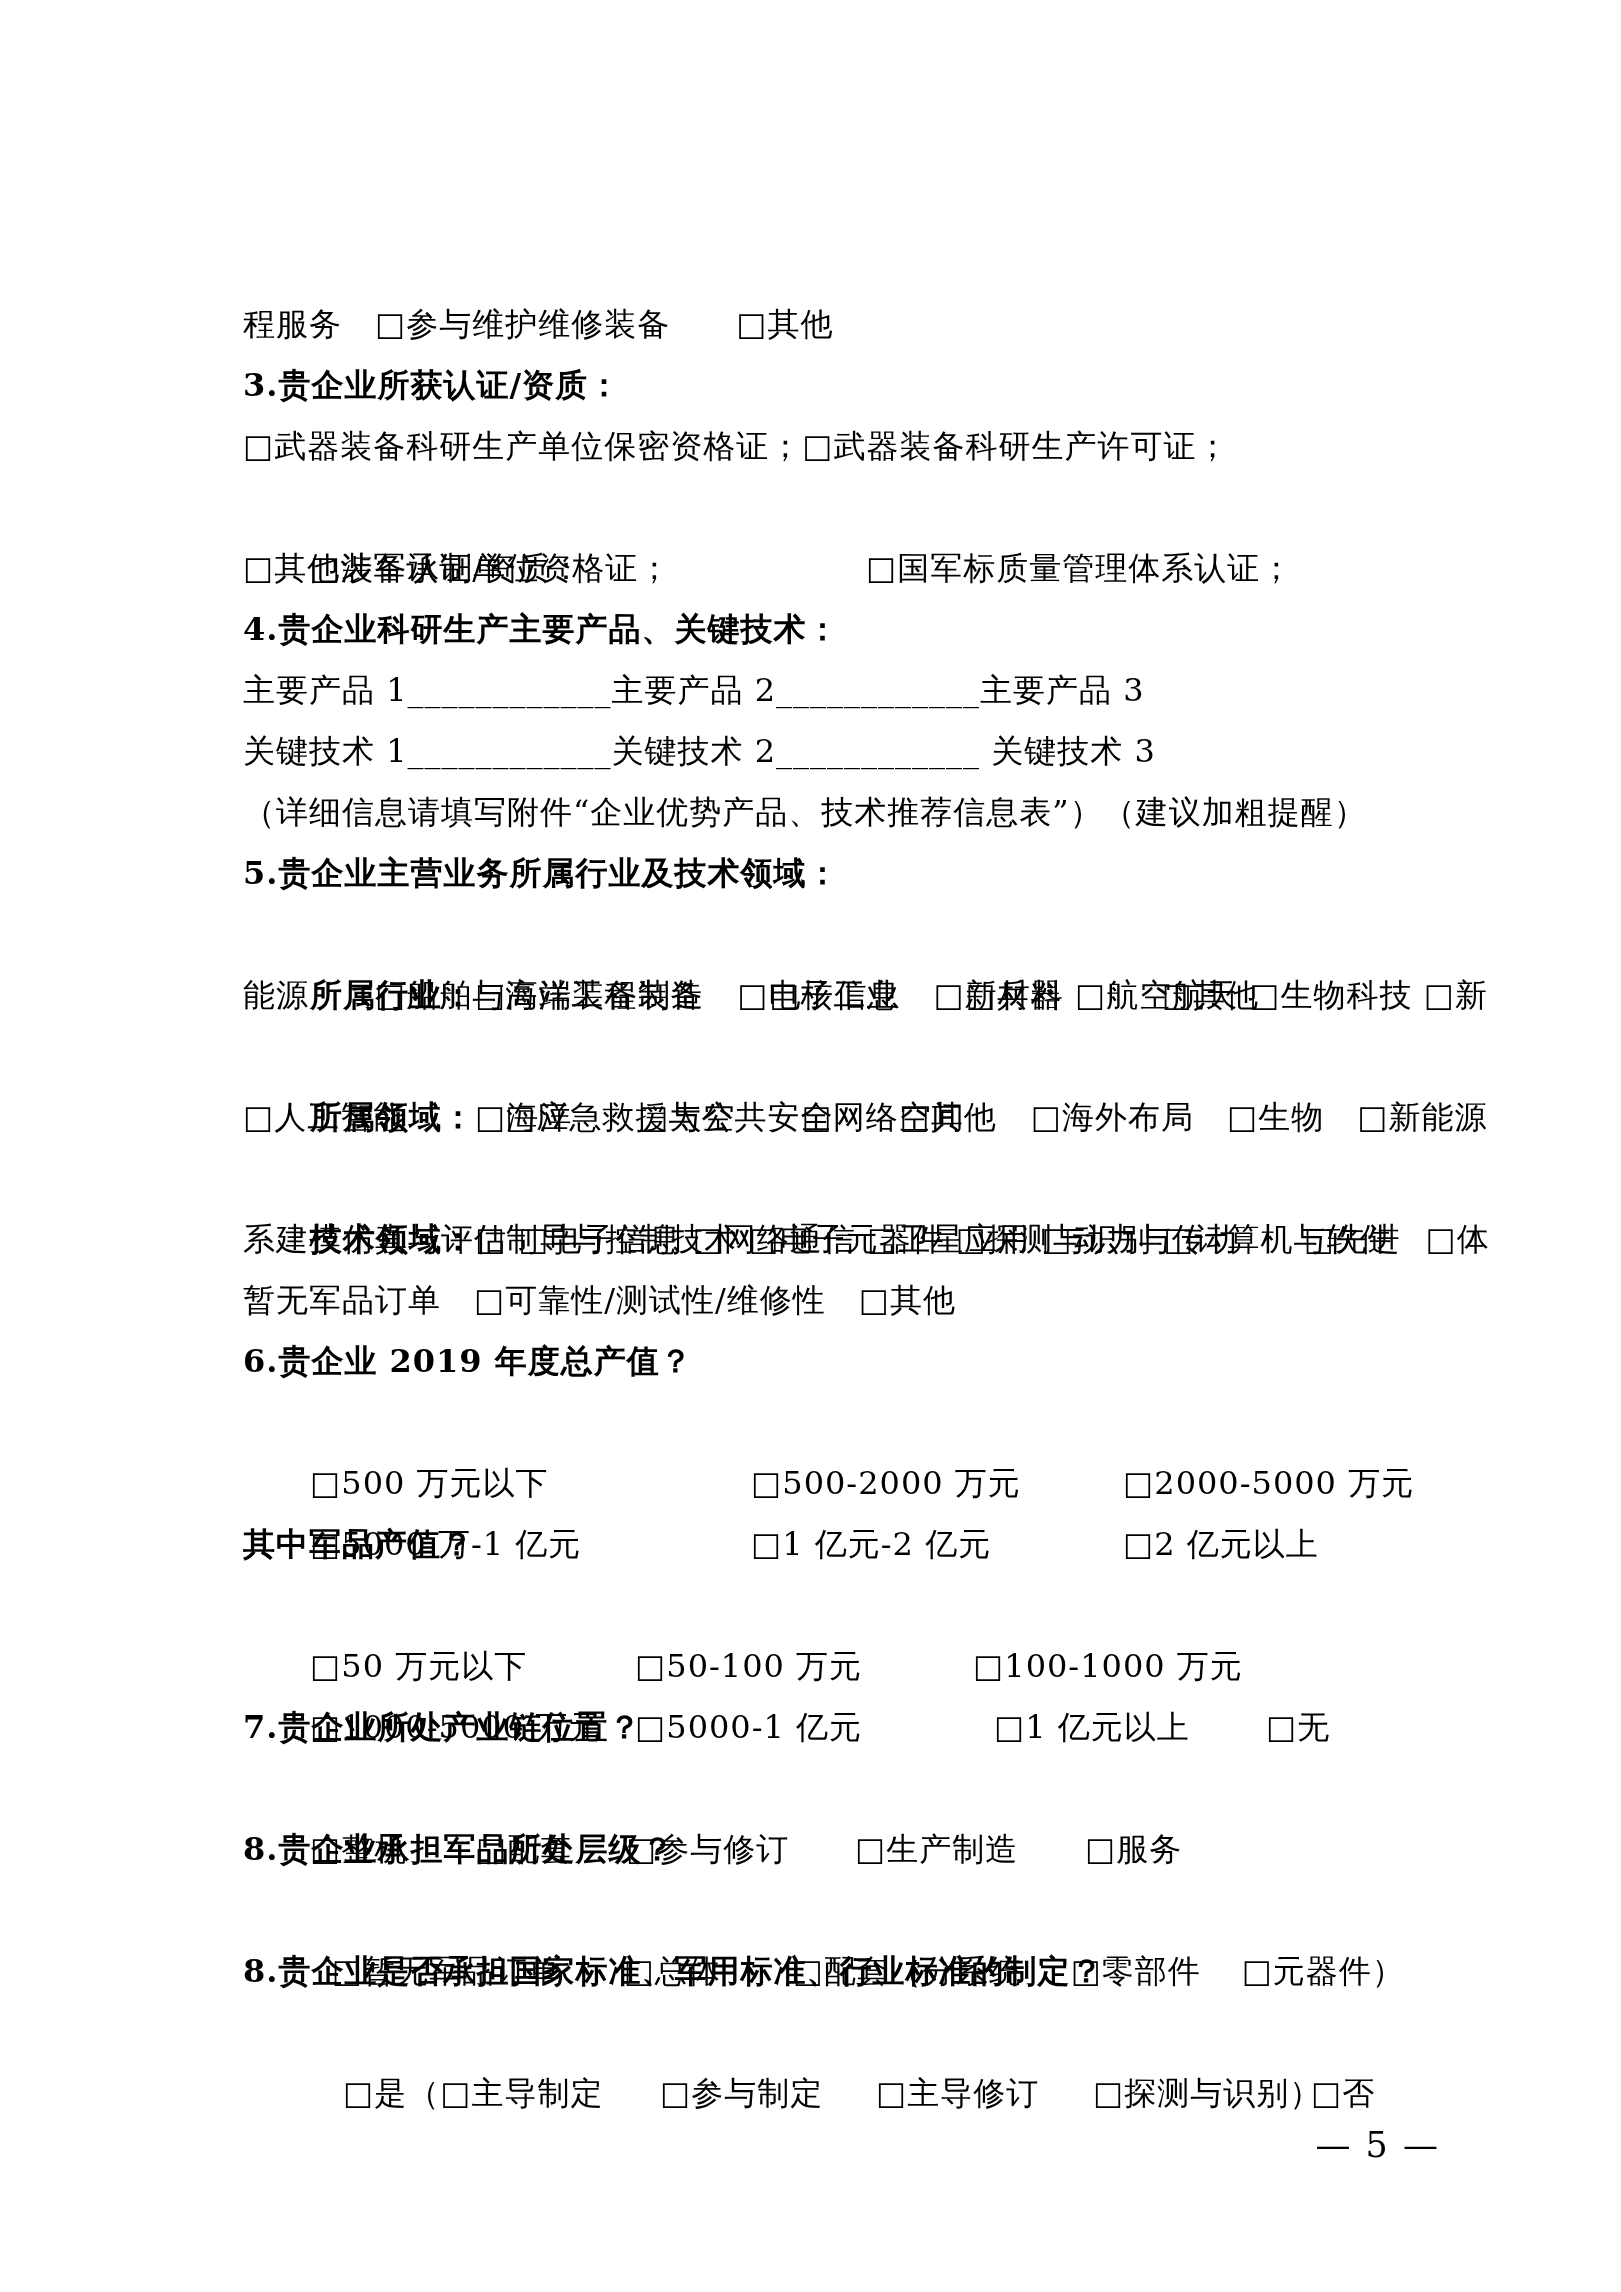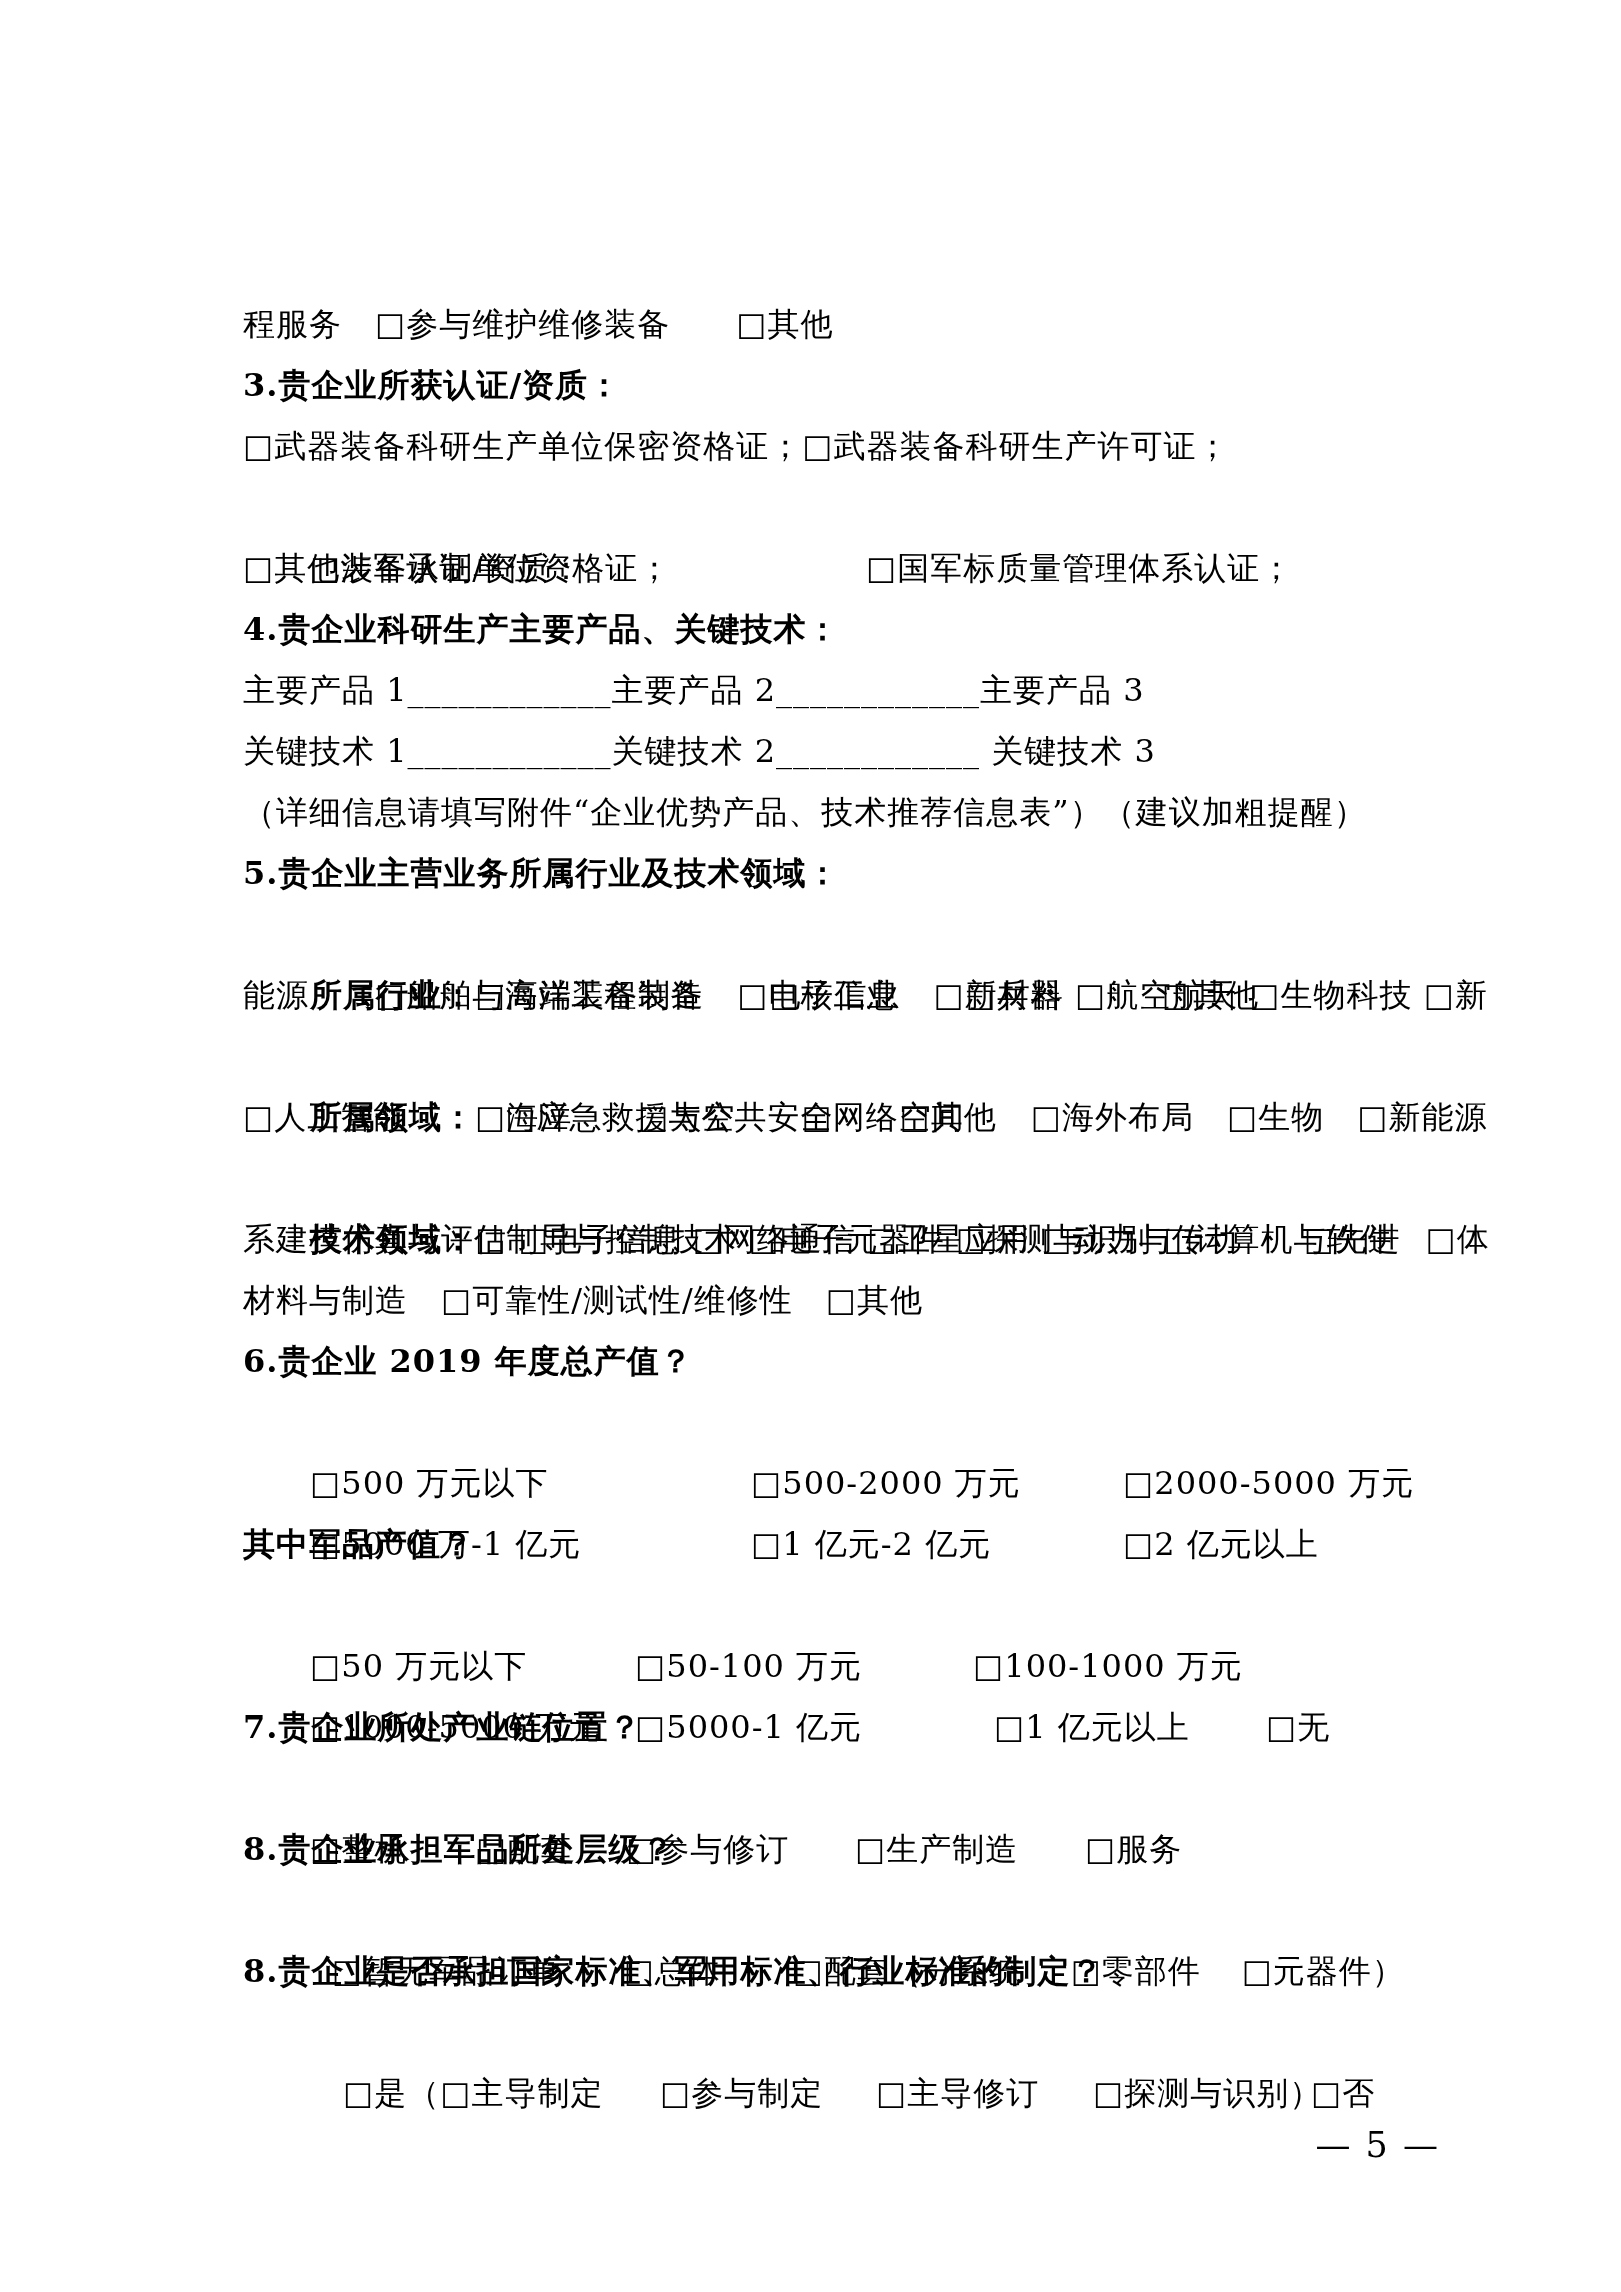--- a/index.html
+++ b/index.html
@@ -70,21 +70,21 @@
     </div>
 
     <div class="line">□人工智能　　　□应急救援与公共安全　　□其他</div>
 
     <div class="line">
       <span class="bold">技术领域：</span><span>□制导与控制技术 □电子元器件 □探测与识别 □计算机与软件　□体</span>
     </div>
 
     <div class="line">系建模仿真与评估 □电子信息 □网络通信 □卫星应用 □动力与传动　　□先进</div>
 
-    <div class="line">材料与制造　□可靠性/测试性/维修性　□其他</div>
+    <div class="line">暂无军品订单　□可靠性/测试性/维修性　□其他</div>
 
     <div class="line heading">6.贵企业 2019 年度总产值？</div>
 
     <div class="line cols">
       <span style="width:441px">□500 万元以下</span><span style="width:372px">□500-2000 万元</span><span>□2000-5000 万元</span>
     </div>
 
     <div class="line cols">
       <span style="width:441px">□5000 万-1 亿元</span><span style="width:372px">□1 亿元-2 亿元</span><span>□2 亿元以上</span>
     </div>

